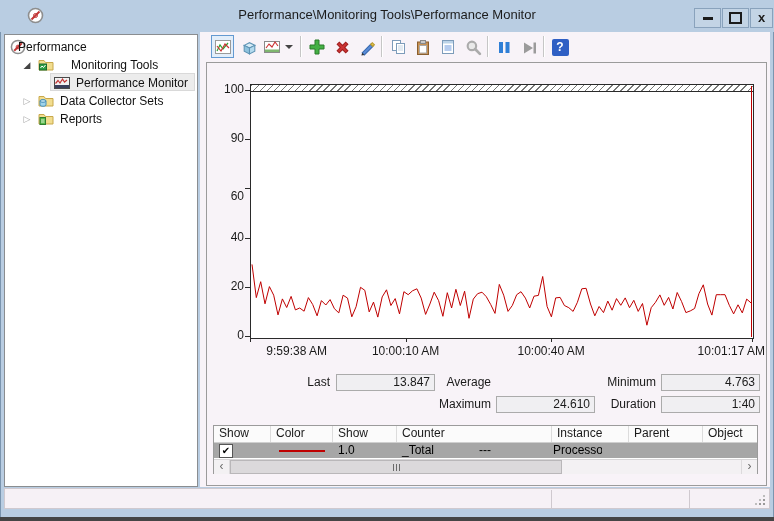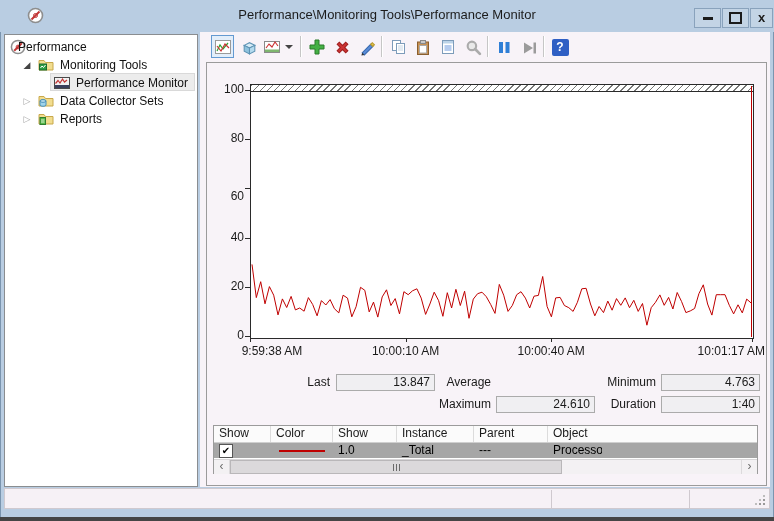--- a/index.html
+++ b/index.html
@@ -121,21 +121,21 @@
     <span class="tlabel" style="left:8px">Performance</span>
   </div>
 
   <span class="expander open abs" style="left:21px;top:56px;">◢</span>
   <div class="tree-row" style="left:38px;top:56px;">
     <svg class="ticon" style="left:0" viewBox="0 0 16 16">
       <path d="M1 3.5 h5 l1.5 2 H15 V13 H1 Z" fill="#f2dd8f" stroke="#c8a84b"></path>
       <rect x="1.5" y="7" width="7" height="6" fill="#2f9e44" stroke="#1d6b2e"></rect>
       <path d="M2.5 11 l1.5-2 1.5 1.5 2-2.5" stroke="#ffffff" stroke-width="1" fill="none"></path>
     </svg>
-    <span class="tlabel" style="left:22px">Monitoring Tools</span>
+    <span class="tlabel" style="left:33px">Monitoring Tools</span>
   </div>
 
   <div class="tree-row" style="left:54px;top:74px;">
     <svg class="ticon" style="left:0" viewBox="0 0 16 16">
       <rect x="0.5" y="2.5" width="15" height="11" fill="#f2f2f2" stroke="#4a4a4a"></rect>
       <rect x="1" y="10" width="14" height="3" fill="#3a3f5c"></rect>
       <path d="M1.5 8.5 l2.5-3 2 2.5 2.5-4 2 3 2.5-2" stroke="#c23434" stroke-width="1.2" fill="none"></path>
     </svg>
     <span class="tlabel" style="left:22px">Performance Monitor</span>
   </div>
@@ -267,32 +267,32 @@
   <div id="plot" class="abs">
     <div id="plot-hatch"></div>
     <svg id="plot-svg" viewBox="0 0 502 253" preserveAspectRatio="none">
         <polyline points="1.0,179.4 5.3,212.6 9.7,196.7 14.0,218.8 18.4,201.6 22.7,210.2 27.0,229.9 31.4,213.9 35.7,222.5 40.1,211.4 44.4,224.9 48.7,223.0 53.1,226.2 57.4,212.6 61.7,219.5 66.1,230.8 70.4,215.6 74.8,220.0 79.1,214.6 83.4,223.7 87.8,227.9 92.1,210.2 96.5,213.1 100.8,231.8 105.1,221.7 109.5,202.3 113.8,205.3 118.2,226.9 122.5,217.1 126.8,232.1 131.2,211.9 135.5,204.8 139.9,220.5 144.2,213.6 148.5,228.9 152.9,206.7 157.2,209.7 161.5,205.8 165.9,203.8 170.2,213.1 174.6,229.4 178.9,219.0 183.2,207.2 187.6,215.6 191.9,231.3 196.3,207.7 200.6,223.0 204.9,204.3 209.3,220.5 213.6,206.2 218.0,233.3 222.3,214.1 226.6,208.7 231.0,207.2 235.3,211.7 239.7,219.5 244.0,228.4 248.3,199.4 252.7,210.2 257.0,226.4 261.3,220.5 265.7,209.7 270.0,206.7 274.4,213.1 278.7,223.0 283.0,211.2 287.4,210.4 291.7,191.5 296.1,221.5 300.4,231.8 304.7,212.9 309.1,212.4 313.4,220.5 317.8,222.7 322.1,226.4 326.4,217.3 330.8,203.8 335.1,203.3 339.5,219.0 343.8,230.8 348.1,221.5 352.5,227.6 356.8,216.1 361.1,225.2 365.5,213.6 369.8,220.3 374.2,212.9 378.5,222.7 382.8,215.3 387.2,226.4 391.5,218.5 395.9,240.2 400.2,222.7 404.5,217.3 408.9,209.9 413.2,220.3 417.6,212.4 421.9,224.0 426.2,207.5 430.6,216.6 434.9,227.6 439.3,225.9 443.6,223.5 447.9,208.7 452.3,199.8 456.6,219.0 460.9,230.1 465.3,209.7 469.6,209.7 474.0,209.7 478.3,220.3 482.6,228.9 487.0,219.8 491.3,227.9 495.7,214.1 500.0,217.9" fill="none" stroke="#bf0000" stroke-width="1"></polyline>
         <line x1="500.5" x2="500.5" y1="1" y2="252" stroke="#bf0000" stroke-width="1"></line>
       </svg>
   </div>
   <div id="axes-layer">
       <div class="y-label" style="position: absolute; top: 82px;">100</div>
       <div class="y-tick" style="position: absolute; top: 90px;"></div>
-      <div class="y-label" style="position: absolute; top: 131.2px;">80</div>
+      <div class="y-label" style="position: absolute; top: 131.2px;">90</div>
       <div class="y-tick" style="position: absolute; top: 139.2px;"></div>
       <div class="y-label" style="position: absolute; top: 189px;">60</div>
       <div class="y-tick" style="position: absolute; top: 188.4px;"></div>
       <div class="y-label" style="position: absolute; top: 229.6px;">40</div>
       <div class="y-tick" style="position: absolute; top: 237.6px;"></div>
       <div class="y-label" style="position: absolute; top: 278.8px;">20</div>
       <div class="y-tick" style="position: absolute; top: 286.8px;"></div>
       <div class="y-label" style="position: absolute; top: 328px;">0</div>
       <div class="y-tick" style="position: absolute; top: 336px;"></div>
       <div class="x-tick" style="position: absolute; left: 250px;"></div>
-      <div class="x-label" style="position: absolute; left: 217px; text-align: center;">9:59:38 AM</div>
+      <div class="x-label" style="position: absolute; left: 217px; text-align: right;">9:59:38 AM</div>
       <div class="x-tick" style="position: absolute; left: 405.62px;"></div>
       <div class="x-label" style="position: absolute; left: 350.62px; text-align: center;">10:00:10 AM</div>
       <div class="x-tick" style="position: absolute; left: 551.2px;"></div>
       <div class="x-label" style="position: absolute; left: 496.2px; text-align: center;">10:00:40 AM</div>
       <div class="x-tick" style="position: absolute; left: 752px;"></div>
       <div class="x-label" style="position: absolute; left: 655px; text-align: right;">10:01:17 AM</div>
     </div>
 
   <div class="stat-label abs" style="left:252px;top:374px;width:78px;">Last</div>
   <div class="stat-box abs" style="left:336px;top:374px;">13.847</div>
@@ -303,20 +303,21 @@
   <div class="stat-label abs" style="left:413px;top:396px;width:78px;">Maximum</div>
   <div class="stat-box abs" style="left:496px;top:396px;">24.610</div>
   <div class="stat-label abs" style="left:578px;top:396px;width:78px;">Duration</div>
   <div class="stat-box abs" style="left:661px;top:396px;">1:40</div>
 
   <div id="ctable" class="abs">
     <div id="thead">
       <div class="hcell c0">Show</div>
       <div class="hcell c1">Color</div>
       <div class="hcell c2">Show</div>
+      <div class="hcell c3">Counter</div>
       <div class="hcell c4">Instance</div>
       <div class="hcell c5">Parent</div>
       <div class="hcell c6">Object</div>
     </div>
     <div id="trow" style="background: rgb(166, 166, 166);">
       <div class="rcell c0">
         <div id="row-checkbox">✔</div>
       </div>
       <div class="rcell c1">
         <div id="color-sample" style="background: rgb(191, 0, 0);"></div>

